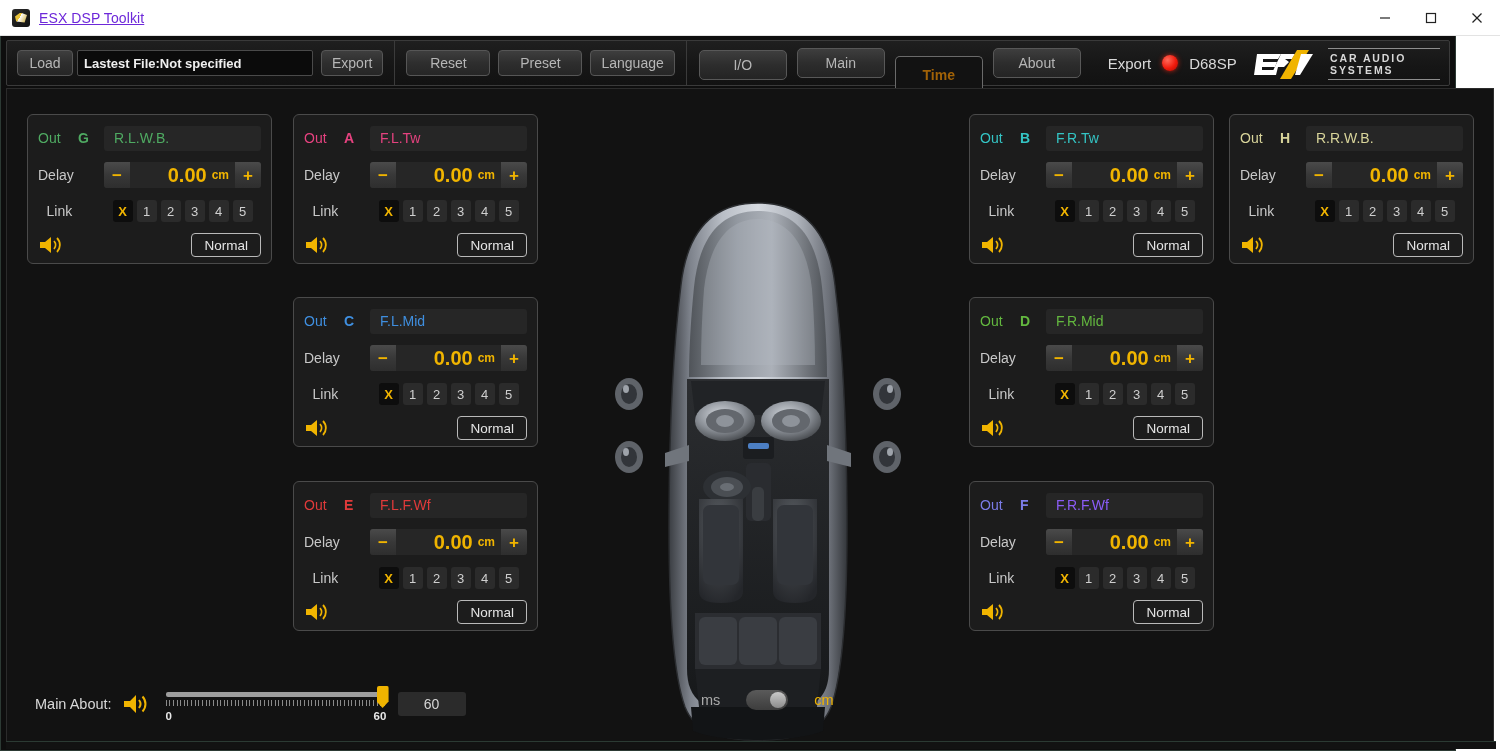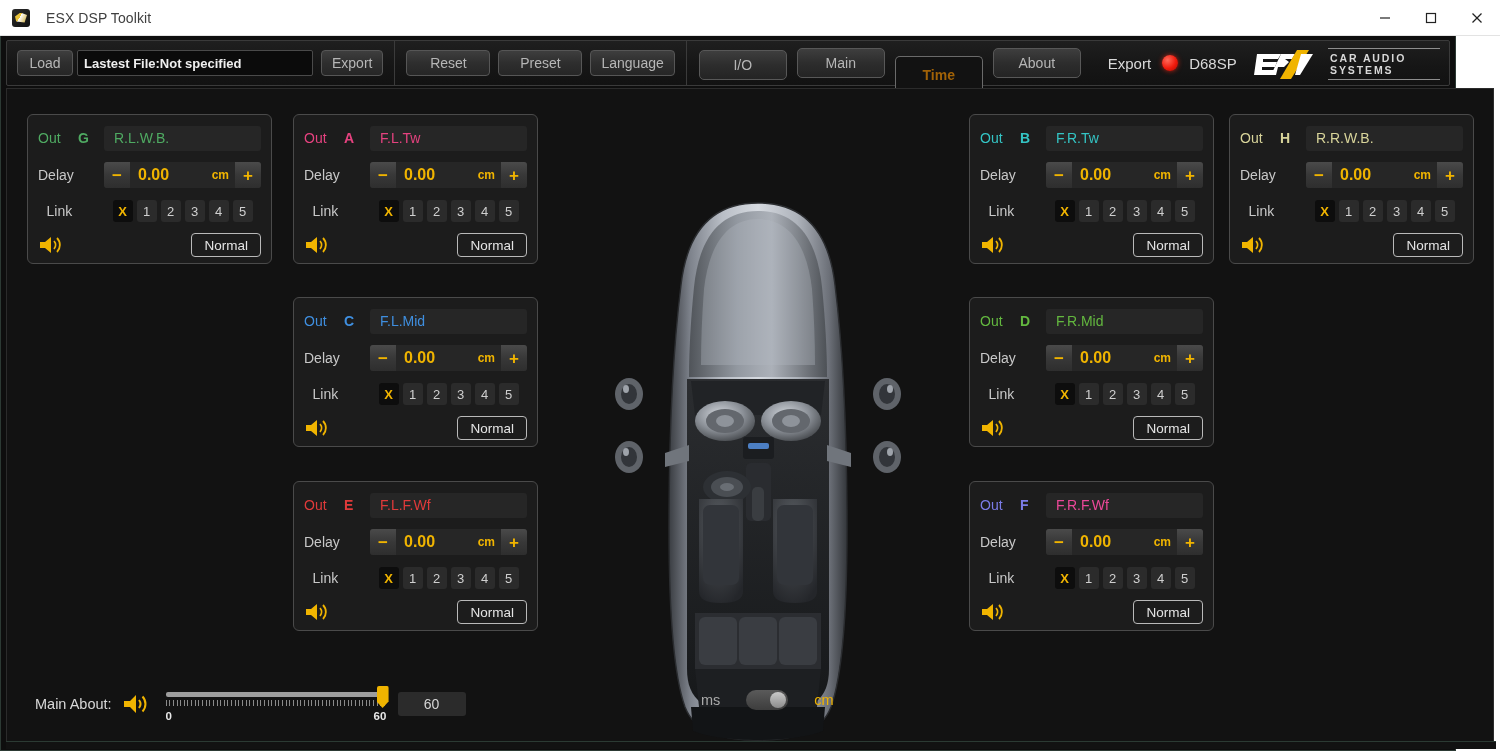--- a/index.html
+++ b/index.html
@@ -24,21 +24,21 @@
     border-radius: 3px;
     position: relative; flex: none;
   }
   #app-icon:after {
     content: ""; position: absolute; left: 3px; top: 4px;
     width: 12px; height: 10px;
     background: linear-gradient(120deg,#e8c23a 40%,#fff 41%,#c9a428 100%);
     clip-path: polygon(0 40%,45% 0,100% 25%,80% 100%,10% 90%);
   }
   #window-title {
-    margin-left: 16px; font-size: 14px; color: #404040; letter-spacing: .1px;
+    margin-left: 9px; font-size: 14px; color: #6d28d9; letter-spacing: .1px; text-decoration: underline;
   }
   .winbtn {
     width: 46px; height: 35px; display: flex; align-items: center; justify-content: center;
     font-size: 15px; color: #222; line-height: 1;
   }
   #window-controls { position: absolute; right: 0; top: 0; display: flex; }
   .winbtn svg { display: block; }
 
   
   #app-frame {
@@ -157,22 +157,22 @@
     background: #262626; border-radius: 3px; overflow: hidden;
   }
   .stepbtn {
     width: 26px; height: 26px; flex: none;
     background: linear-gradient(180deg,#4a4a4a 0%,#383838 50%,#2e2e2e 100%);
     color: #f0b400; font-size: 17px; font-weight: bold;
     display: flex; align-items: center; justify-content: center;
     line-height: 1;
   }
   .delayval {
-    flex: 1; color: #f0b400;
-    font-size: 16px; font-weight: bold; padding-right: 5px; padding-left: 8px;
+    flex: 1; text-align: right; color: #f0b400;
+    font-size: 20px; font-weight: bold; padding-right: 5px; padding-left: 8px;
   }
   .delayunit {
     color: #f0b400; font-size: 12px; font-weight: bold;
     padding: 0 6px 0 0; flex: none;
   }
   .r-link { height: 34px; justify-content: center; }
   .linkbtns { display: flex; gap: 4px; }
   .linkbtn {
     width: 20px; height: 22px;
     background: #2b2b2b; border-radius: 3px;
@@ -648,21 +648,21 @@
           <path d="M19 4 A10 10 0 0 1 19 18" fill="none" stroke="#f0b400" stroke-width="1.8"></path>
         </svg>
         <span class="phasebtn">Normal</span>
       </div>
     </div>
 
     <div class="panel" style="left:962px;top:392px">
       <div class="row r-out">
         <span class="lbl-out" style="color: rgb(123, 124, 232);">Out</span>
         <span class="lbl-ch" style="color: rgb(123, 124, 232);">F</span>
-        <span class="out-name" style="color: #ec4899;">F.R.F.Wf</span>
+        <span class="out-name" style="color: #8b5cf6;">F.R.F.Wf</span>
       </div>
       <div class="row r-delay">
         <span class="lbl-delay">Delay</span>
         <span class="delaybox">
           <span class="stepbtn">−</span>
           <span class="delayval">0.00</span>
           <span class="delayunit">cm</span>
           <span class="stepbtn">+</span>
         </span>
       </div>

